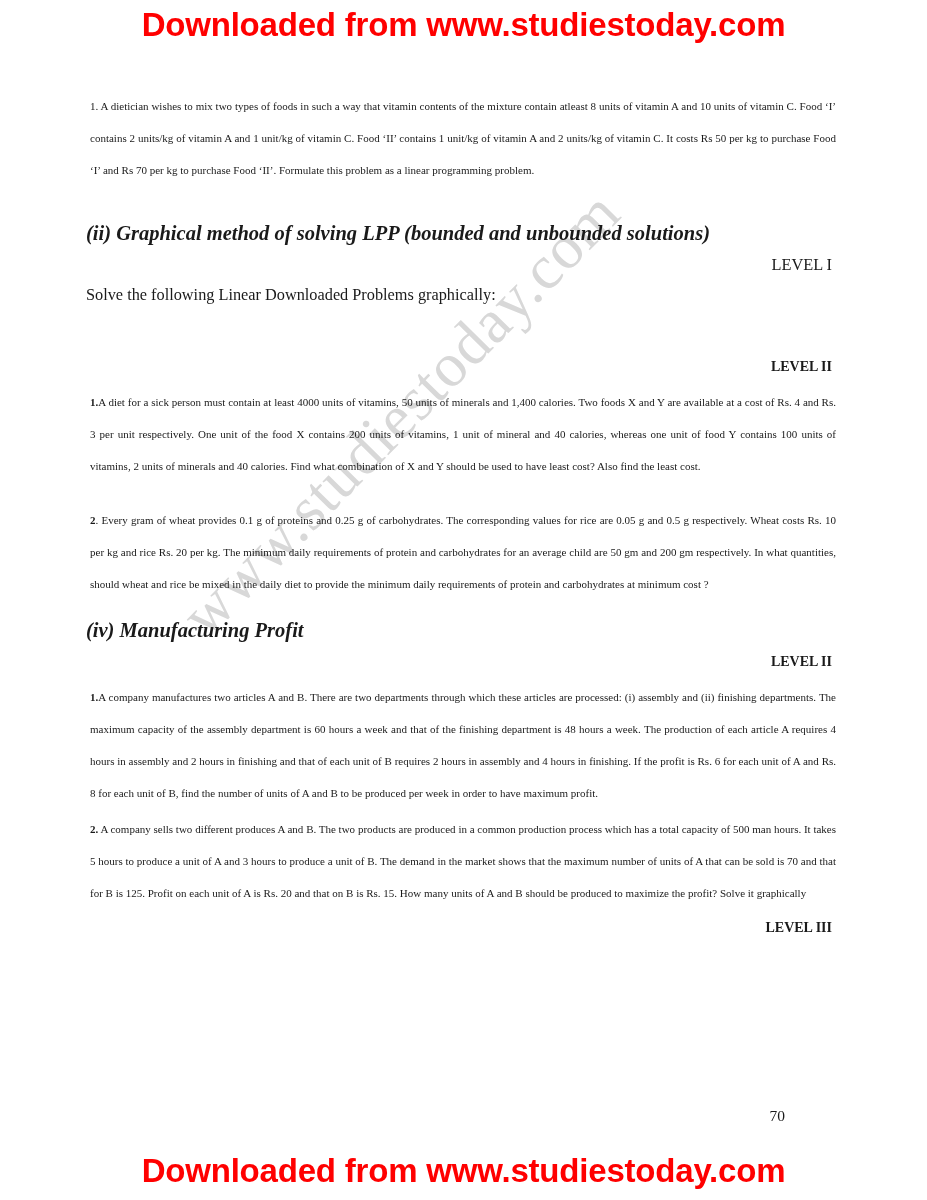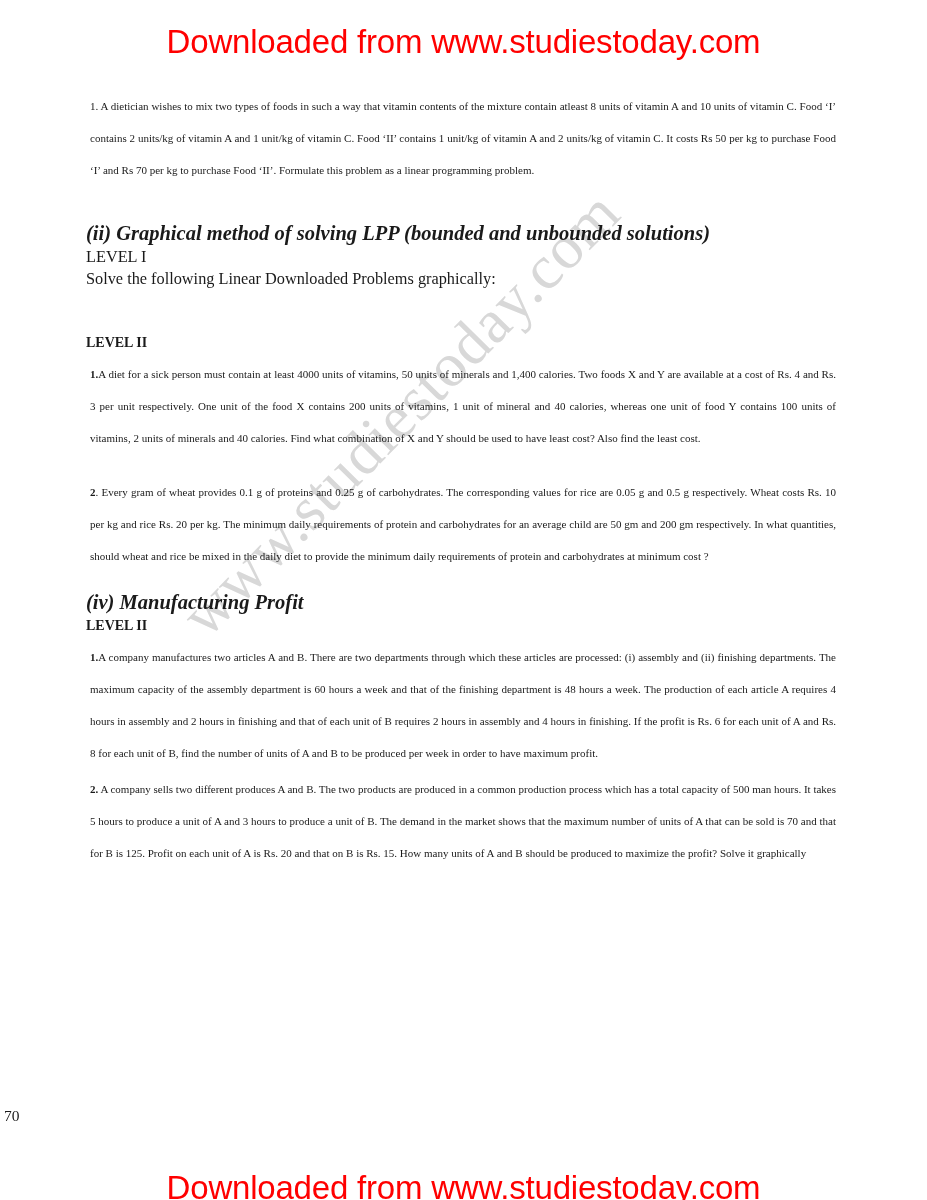--- a/index.html
+++ b/index.html
@@ -19,25 +19,24 @@
     background: #ffffff;
   }
 
   
   .banner {
     position: absolute;
     left: 0;
     width: 927px;
     text-align: center;
     font-family: "Liberation Sans", "DejaVu Sans", sans-serif;
-    font-weight: normal;
+    font-weight: bold;
     color: #ff0000;
     letter-spacing: -0.2px;
     white-space: nowrap;
-    margin-top: 17px;
   }
   #banner-top {
     top: 6px;
     font-size: 33px;
     line-height: 38px;
   }
   #banner-bottom {
     top: 1152px;
     font-size: 33px;
     line-height: 38px;
@@ -81,22 +80,22 @@
   h2.section {
     margin: 0;
     font-style: italic;
     font-weight: bold;
     font-size: 20.5px;
     line-height: 26px;
     text-align: left;
   }
 
   .level {
-    margin: 0;
-    text-align: left;
+    margin: 8px;
+    text-align: right;
     font-size: 16.3px;
     line-height: 22px;
   }
   .level.bold { font-weight: bold; font-size: 14px; }
 
   .line {
     margin: 0;
     font-size: 16.3px;
     line-height: 22.2px;
     text-align: left;
@@ -105,24 +104,24 @@
 
   .sp-1  { height: 30px; }
   .sp-2  { height: 14px; }
   .sp-3  { height: 18px; }
   .sp-4  { height: 24px; }
   .sp-5  { height: 13px; }
   .sp-6  { height: 8px; }
 
   #page-number {
     position: absolute;
-    left: 4px;
+    left: 13px;
     top: 1106px;
     width: 772px;
-    text-align: left;
+    text-align: right;
     font-size: 15.5px;
     line-height: 20px;
   }
 </style>
 </head>
 <body>
 
 <div id="page">
 
   <div class="banner" id="banner-top">Downloaded from www.studiestoday.com</div>
@@ -160,20 +159,21 @@
     <div class="sp-5"></div>
 
     <h2 class="section">(iv) Manufacturing Profit</h2>
 
     <p class="level bold">LEVEL II</p>
 
     <p class="para"><span class="b">1.</span><span>A company manufactures two articles A and B. There are two departments through which these articles are processed: (i) assembly and (ii) finishing departments. The maximum capacity of the assembly department is 60 hours a week and that of the finishing department is 48 hours a week. The production of each article A requires 4 hours in assembly and 2 hours in finishing and that of each unit of B requires 2 hours in assembly and 4 hours in finishing. If the profit is Rs. 6 for each unit of A and Rs. 8 for each unit of B, find the number of units of A and B to be produced per week in order to have maximum profit.</span></p>
 
     <p class="para"><span class="b">2.</span><span> A company sells two different produces A and B. The two products are produced in a common production process which has a total capacity of 500 man hours. It takes 5 hours to produce a unit of A and 3 hours to produce a unit of B. The demand in the market shows that the maximum number of units of A that can be sold is 70 and that for B is 125. Profit on each unit of A is Rs. 20 and that on B is Rs. 15. How many units of A and B should be produced to maximize the profit? Solve it graphically</span></p>
 
+    <p class="level bold">LEVEL III</p>
 
     <div class="sp-6"></div>
 
 
   </div>
 
   <div id="page-number">70</div>
 
   <div class="banner" id="banner-bottom">Downloaded from www.studiestoday.com</div>
 

